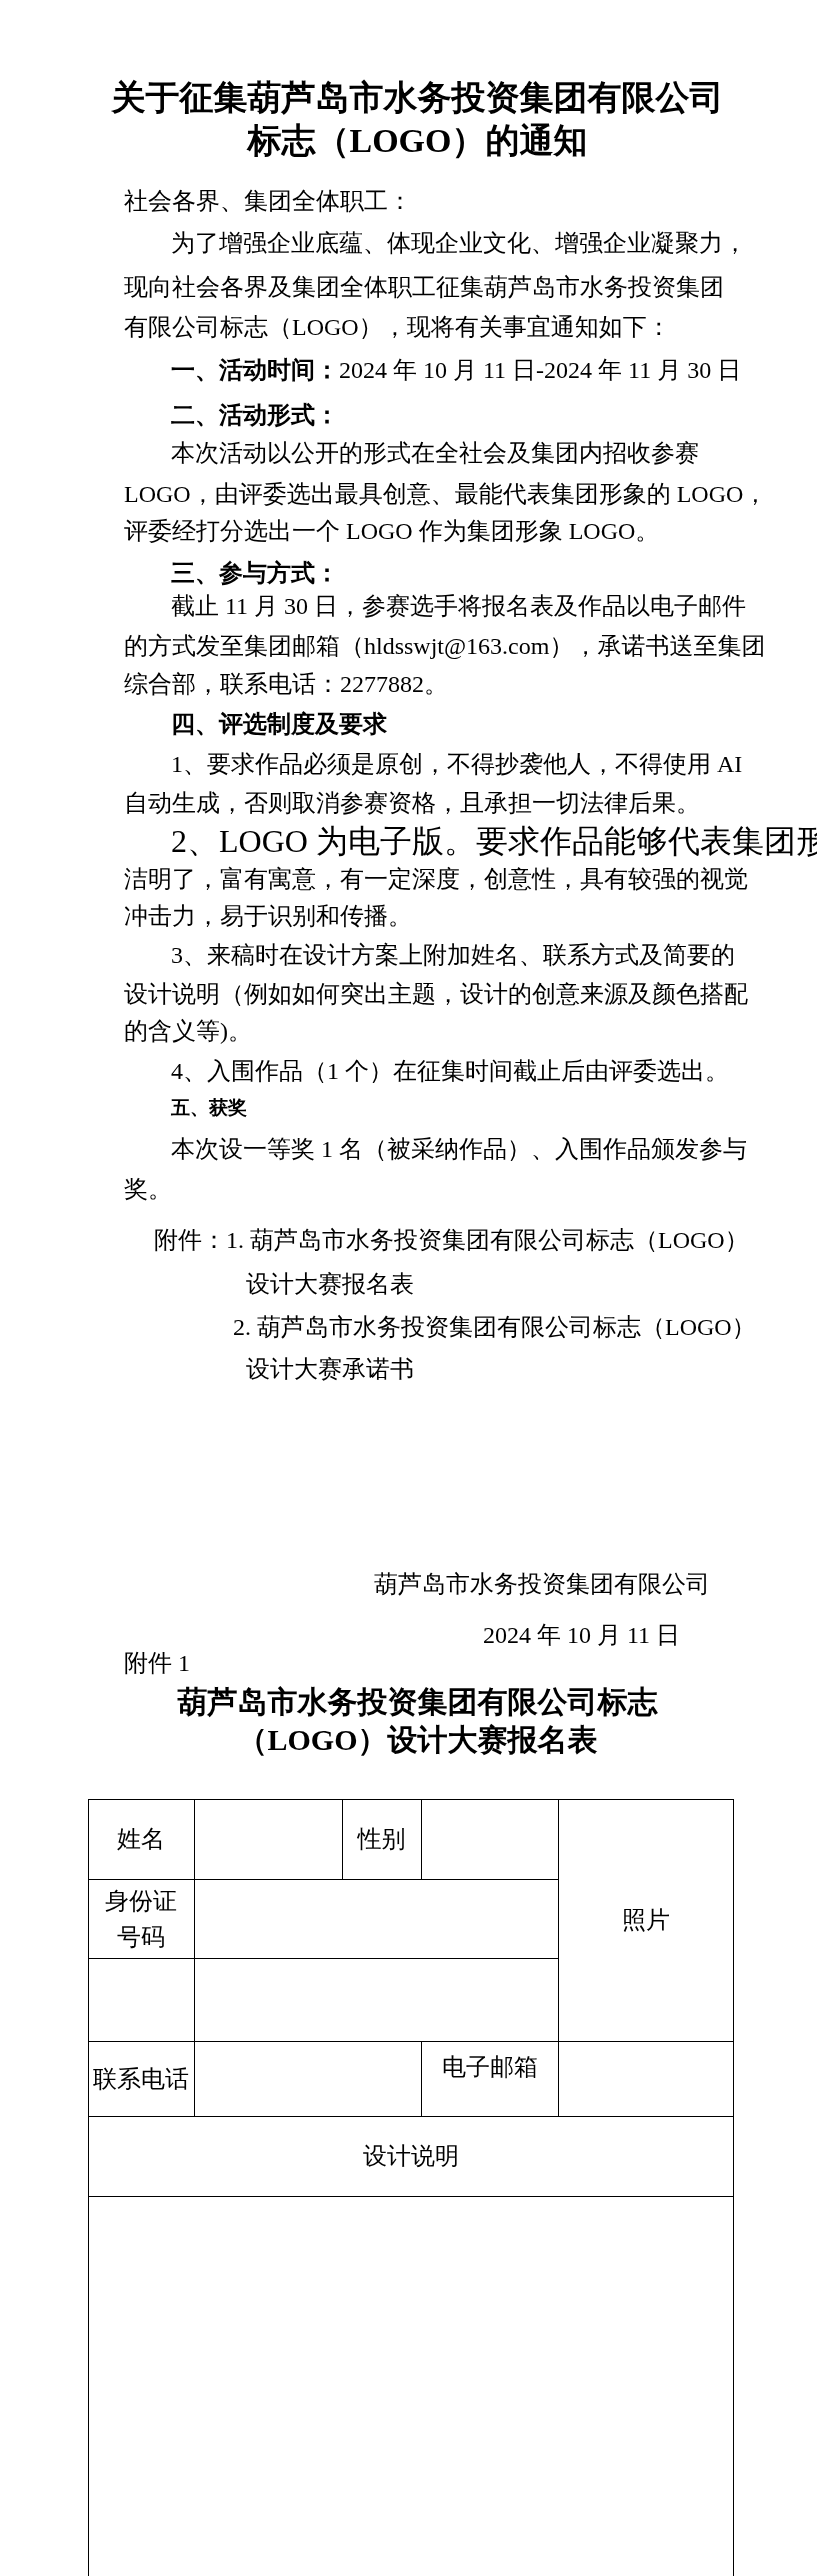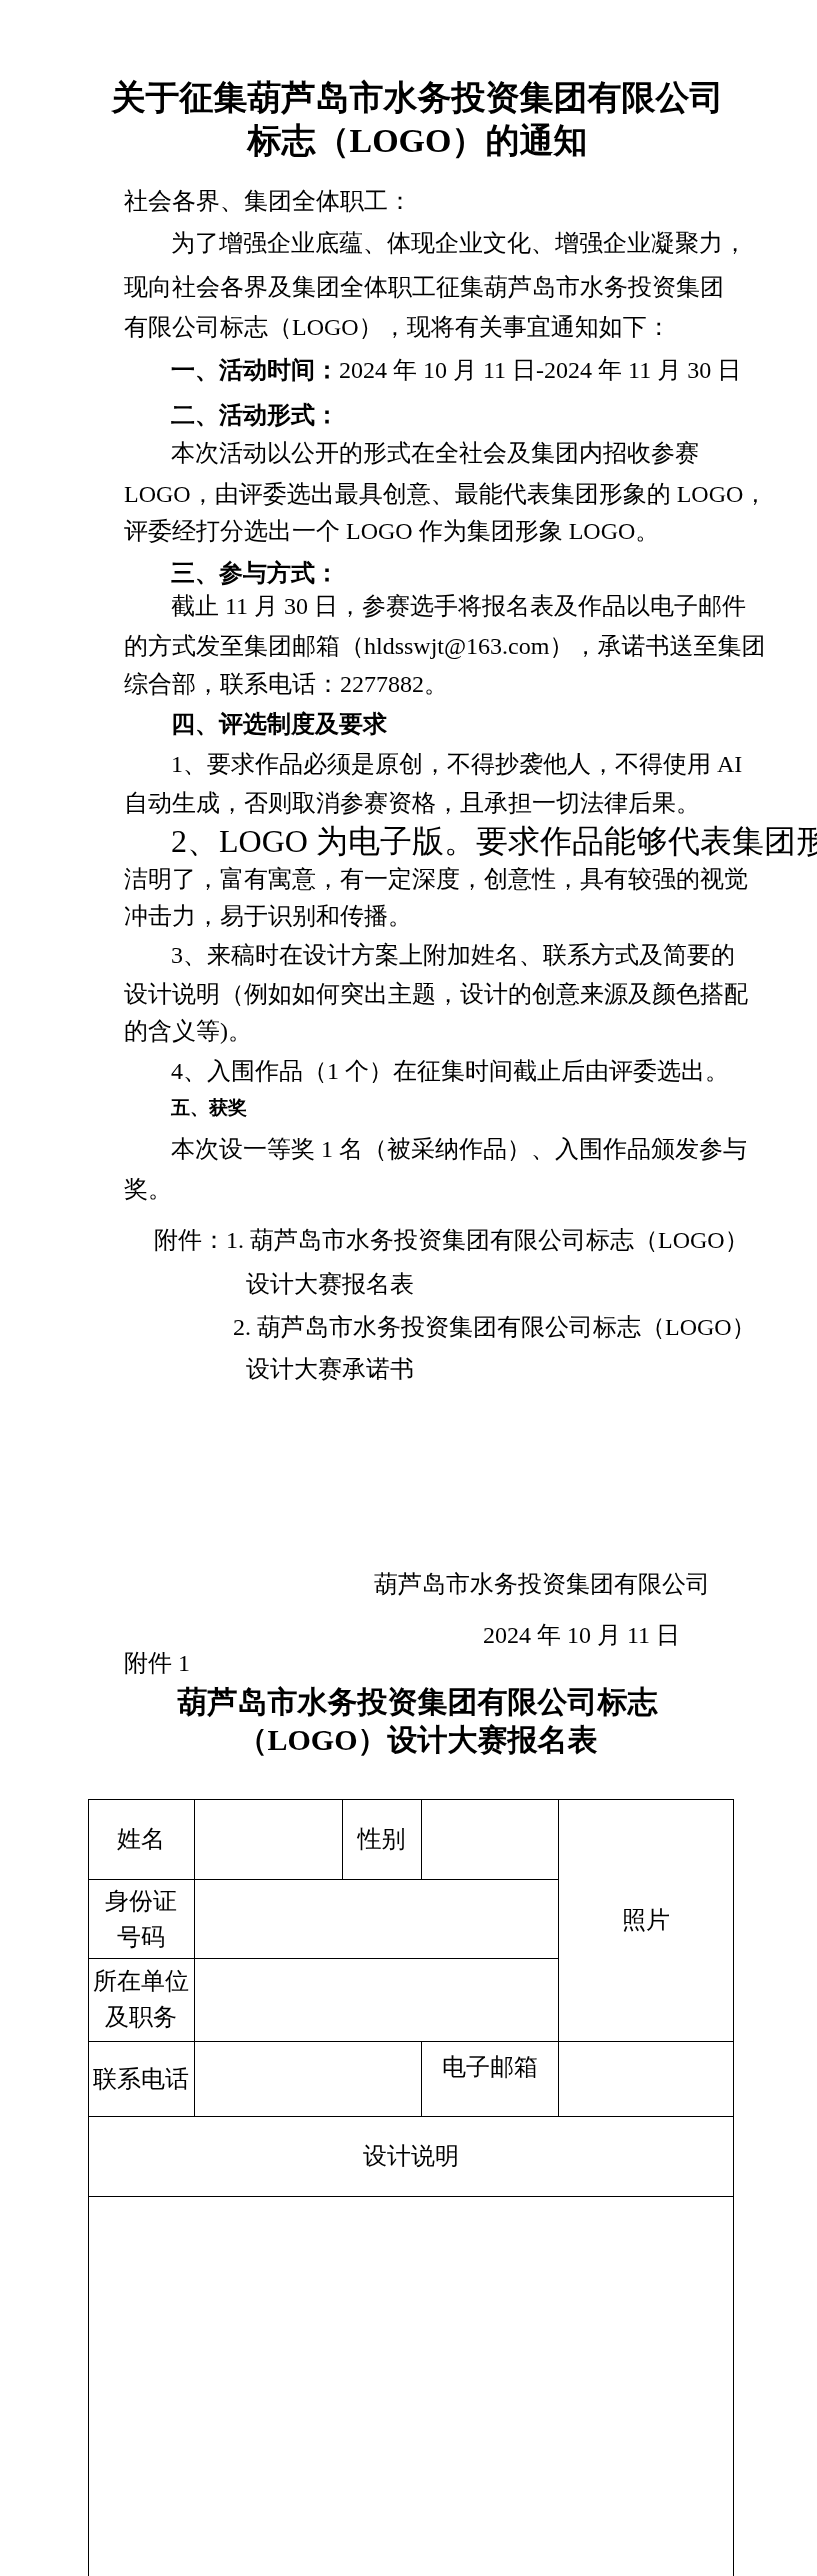--- a/index.html
+++ b/index.html
@@ -69,22 +69,20 @@
     <div class="vl" style="left:470px;top:0;height:317px;"></div>
 
     <div class="cell" style="left:0;top:0;width:106px;height:80px;">姓名</div>
     <div class="cell" style="left:106px;top:0;width:148px;height:80px;"></div>
     <div class="cell" style="left:254px;top:0;width:79px;height:80px;">性别</div>
     <div class="cell" style="left:333px;top:0;width:138px;height:80px;"></div>
     <div class="cell" style="left:470px;top:0;width:176px;height:242px;">照片</div>
     <div class="cell" style="left:0;top:80px;width:106px;height:79px;">身份证
 号码</div>
     <div class="cell" style="left:106px;top:80px;width:364px;height:79px;"></div>
-    <div class="cell" style="left:0;top:159px;width:106px;height:82px;">所在单位
-及职务</div>
     <div class="cell" style="left:106px;top:159px;width:364px;height:82px;"></div>
     <div class="cell" style="left:0;top:242px;width:106px;height:76px;">联系电话</div>
     <div class="cell" style="left:106px;top:242px;width:227px;height:76px;"></div>
     <div class="cell" style="left:333px;top:242px;width:138px;height:52px;">电子邮箱</div>
     <div class="cell" style="left:470px;top:242px;width:176px;height:76px;"></div>
     <div class="cell" style="left:0;top:317px;width:646px;height:79px;">设计说明</div>
     <div class="cell" style="left:0;top:397px;width:646px;height:390px;"></div>
   </div>
 
 <div class="line f-song centered" style="font-size: 34px; top: 98px;"><span>关于征集葫芦岛市水务投资集团有限公司</span></div>

